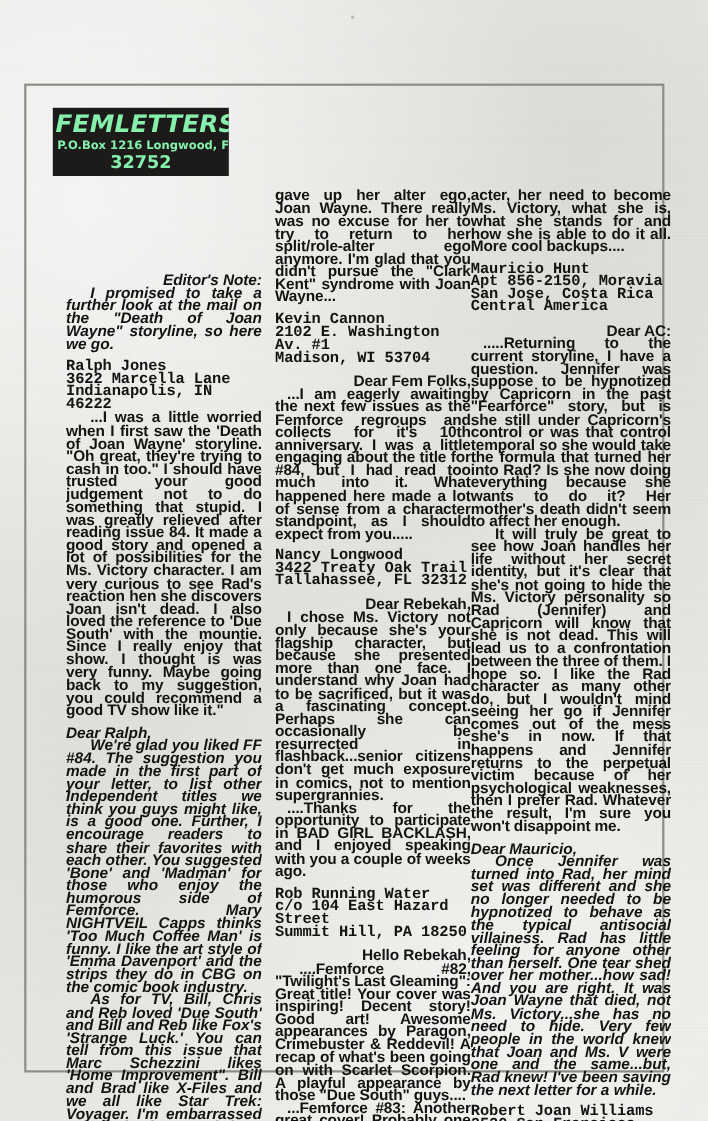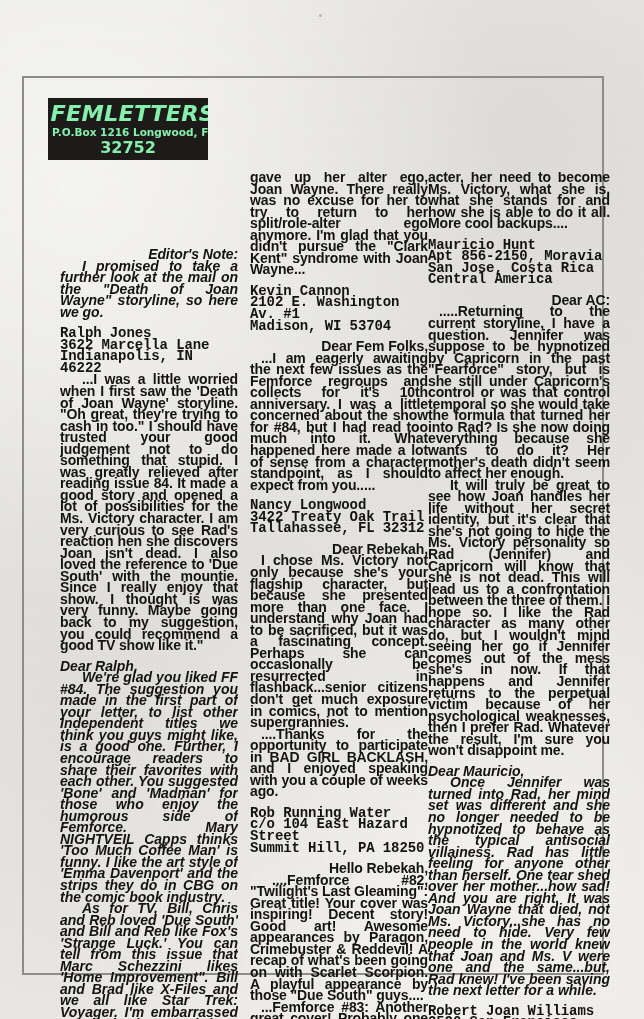--- a/index.html
+++ b/index.html
@@ -210,21 +210,21 @@
 
     <div class="col col2">
       <div class="colinner">
         <p class="body-txt">gave up her alter ego, Joan Wayne.  There really was no excuse for her to try to return to her split/role-alter ego anymore. I'm glad that you didn't pursue the "Clark Kent" syndrome with Joan Wayne...</p>
         <div class="gap"></div>
         <p class="addr">Kevin Cannon</p>
         <p class="addr">2102 E. Washington Av. #1</p>
         <p class="addr">Madison, WI  53704</p>
         <div class="gap-sm"></div>
         <p class="hdr body-txt">Dear Fem Folks,</p>
-        <p class="body-txt indent-sm">...I am eagerly awaiting the next few issues as the Femforce regroups and collects for it's 10th anniversary.  I was a little concerned about the show for #84, but I had read too much into it.  What happened here made a lot of sense from a character standpoint, as I should expect from you.....</p>
+        <p class="body-txt indent-sm">...I am eagerly awaiting the next few issues as the Femforce regroups and collects for it's 10th anniversary.  I was a little engaging about the title for #84, but I had read too much into it.  What happened here made a lot of sense from a character standpoint, as I should expect from you.....</p>
         <div class="gap-sm"></div>
         <p class="addr">Nancy Longwood</p>
         <p class="addr">3422 Treaty Oak Trail</p>
         <p class="addr">Tallahassee, FL  32312</p>
         <div class="gap-sm"></div>
         <p class="hdr body-txt">Dear Rebekah,</p>
         <p class="body-txt indent-sm">I chose Ms. Victory not only because she's your flagship character, but because she presented more than one face.  I understand why Joan had to be sacrificed, but it was a fascinating concept.  Perhaps she can occasionally be resurrected in flashback...senior citizens don't get much exposure in comics, not to mention supergrannies.</p>
         <p class="body-txt indent-sm">....Thanks for the opportunity to participate in BAD GIRL BACKLASH, and I enjoyed speaking with you a couple of weeks ago.</p>
         <div class="gap"></div>
         <p class="addr">Rob Running Water</p>

